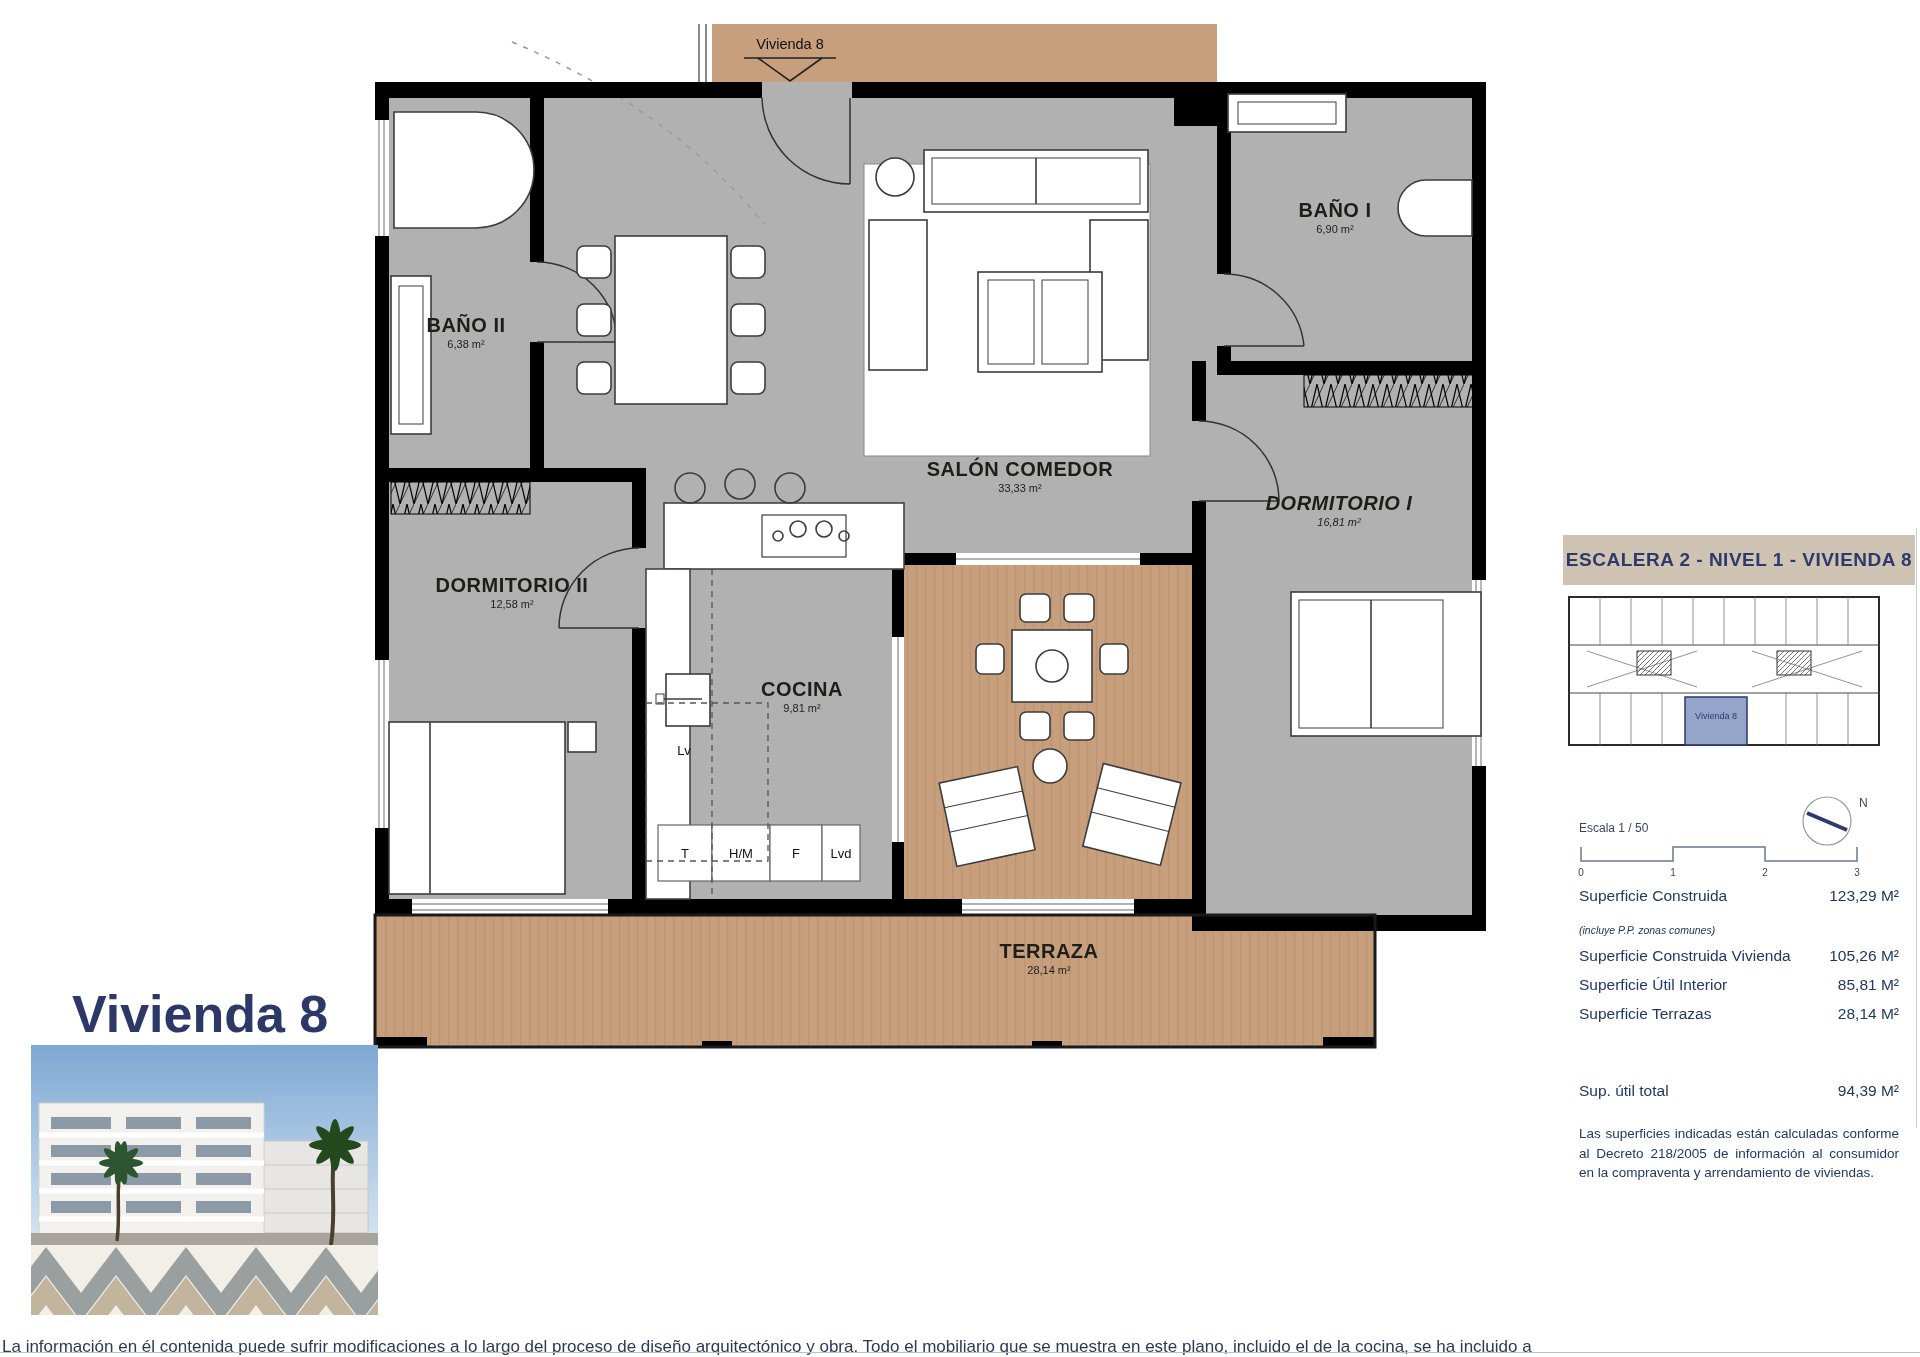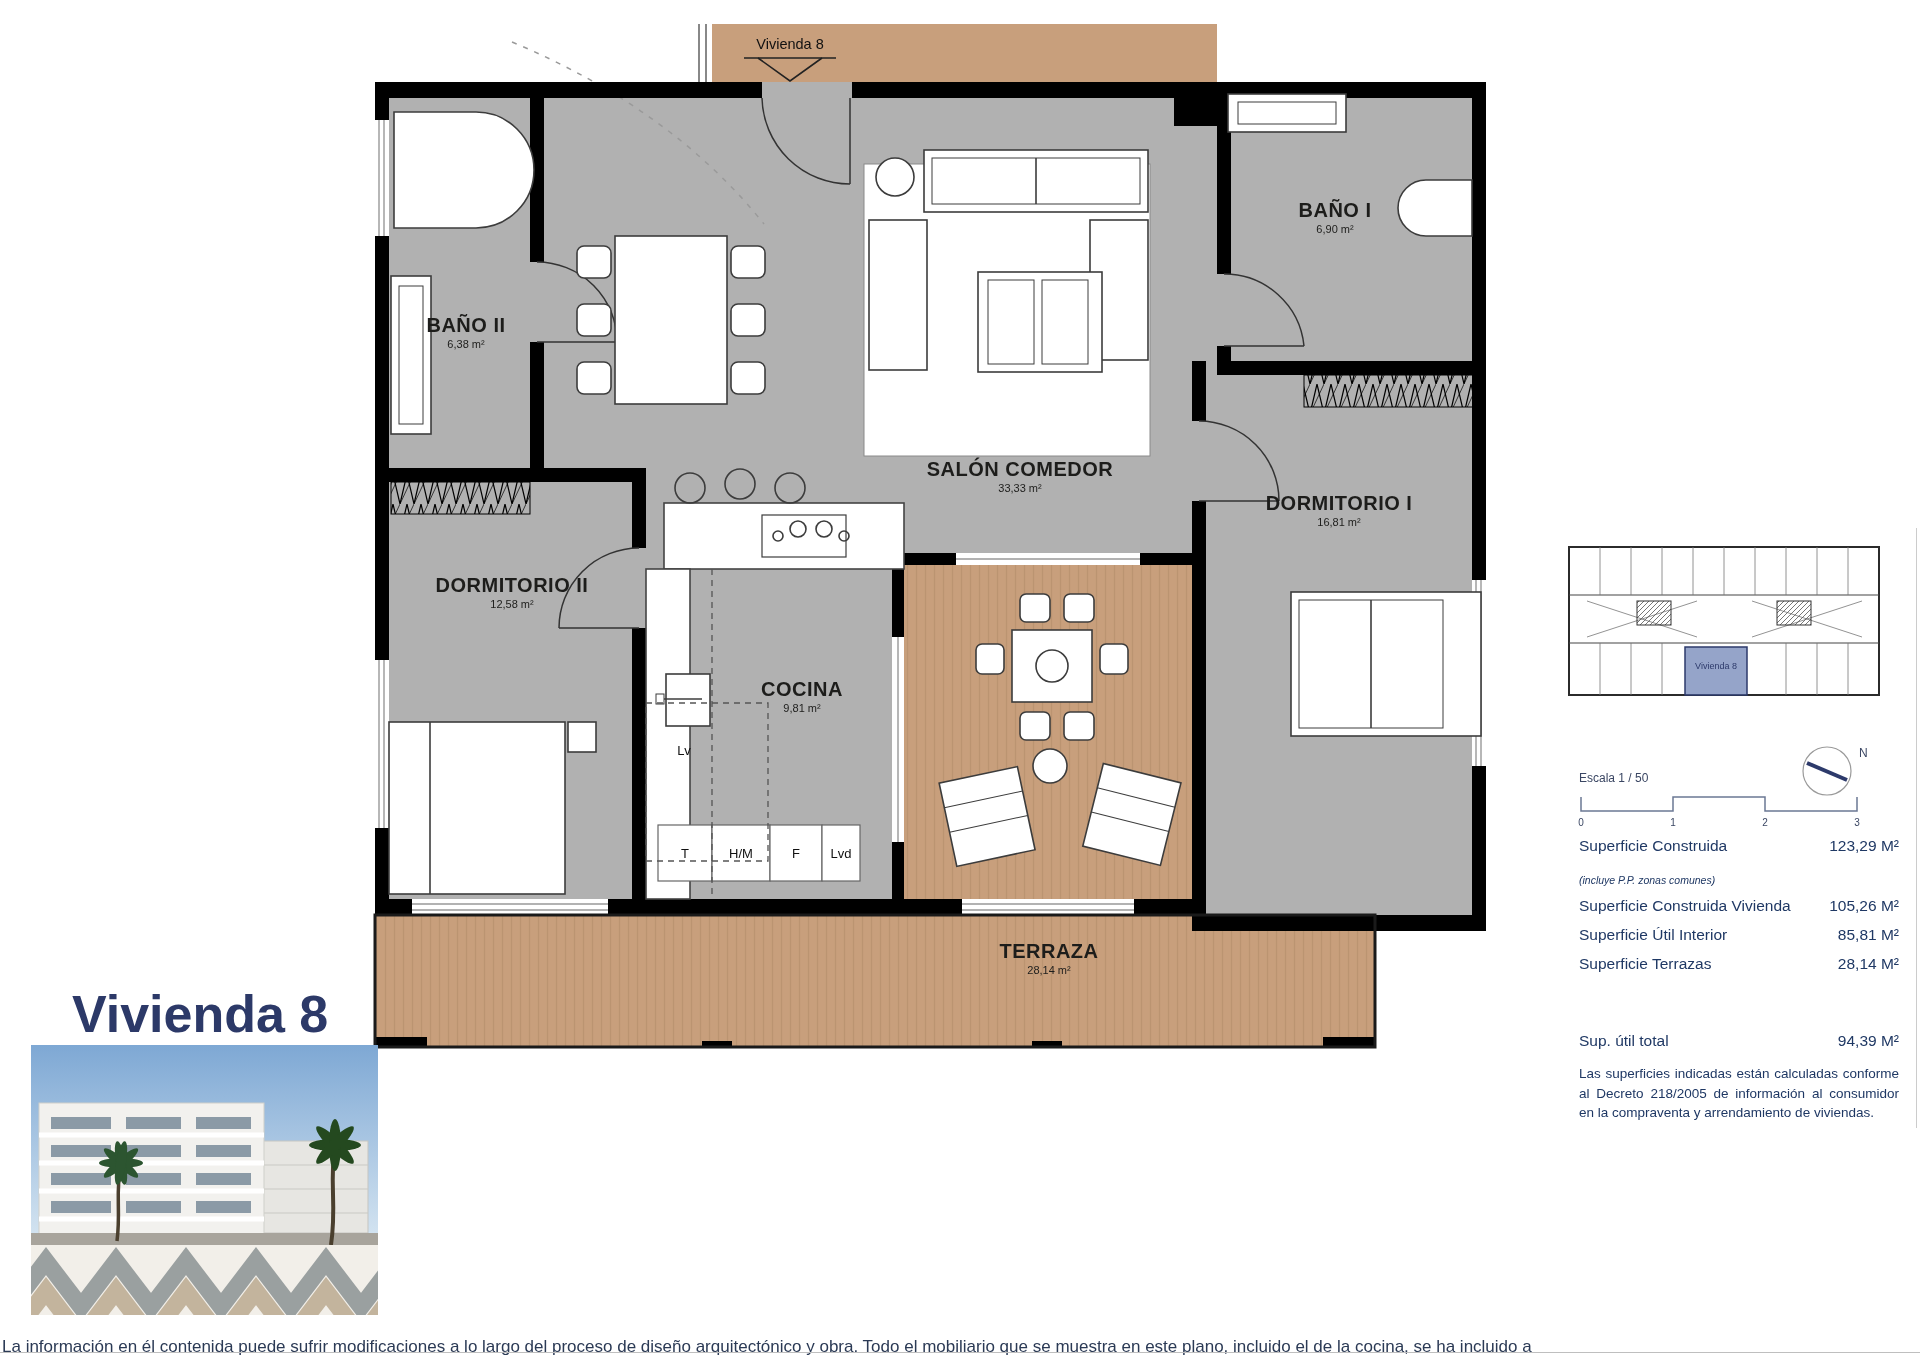--- a/index.html
+++ b/index.html
@@ -19,21 +19,21 @@
   .panel-header{height:50px;background:#cfc3b3;display:flex;align-items:center;justify-content:center;
                 color:#2d3a6b;font-weight:bold;font-size:19px;letter-spacing:.5px;}
   .scale-row{position:relative;height:0;}
   .scale-label{position:absolute;left:16px;top:58px;font-size:12px;color:#3a4663;}
   .surfaces{margin-top:14px;padding:0 16px;color:#1f3864;}
   .srow{display:flex;justify-content:space-between;align-items:flex-start;margin-bottom:11px;gap:19px;}
   .srow .lab{font-size:15.5px;}
   .srow .sub{font-size:10.5px;font-style:italic;margin-top:19px;}
   .srow .val{font-size:15.5px;white-space:nowrap;}
   .srow.total .lab,.srow.total .val{font-weight:normal;margin-top:48px;}
-  .note{margin-top:14px;padding:0 16px;font-size:13.5px;line-height:1.45;
+  .note{margin-top:24px;padding:0 16px;font-size:13.5px;line-height:1.45;
         color:#1f3864;text-align:justify;}
   
   #big-title{left:72px;top:984px;font-size:52px;font-weight:600;color:#2c3968;}
   #photo{left:31px;top:1045px;width:347px;height:270px;}
   #disclaimer{left:2px;top:1337px;width:1560px;font-size:17px;color:#2b3a55;}
   #bottom-rule{left:0;top:1352px;width:1920px;height:1px;background:#bfbfbf;}
   #right-rule{left:1916px;top:528px;width:1px;height:600px;background:#cccccc;}
 </style>
 </head>
 <body>
@@ -249,38 +249,39 @@
     <div class="rarea">9,81 m²</div>
   </div>
   <div class="room-label" style="left:648px;top:452px;">
     <div class="rname">SALÓN COMEDOR</div>
     <div class="rarea">33,33 m²</div>
   </div>
   <div class="room-label" style="left:963px;top:193px;">
     <div class="rname">BAÑO I</div>
     <div class="rarea">6,90 m²</div>
   </div>
-  <div class="room-label" style="left:967px;top:486px;">
+  <div class="room-label" style="left:967px;top:486px;font-style:italic;">
     <div class="rname">DORMITORIO I</div>
     <div class="rarea">16,81 m²</div>
   </div>
   <div class="room-label" style="left:677px;top:934px;">
     <div class="rname">TERRAZA</div>
     <div class="rarea">28,14 m²</div>
   </div>
 
   
   <span class="tiny-label" style="left:313px;top:829px;">T</span>
   <span class="tiny-label" style="left:369px;top:829px;">H/M</span>
   <span class="tiny-label" style="left:424px;top:829px;">F</span>
   <span class="tiny-label" style="left:469px;top:829px;">Lvd</span>
   <span class="tiny-label" style="left:312px;top:726px;">Lv</span>
 </div>
 
 <div id="info" class="abs">
+  <div class="panel-header">ESCALERA 2 - NIVEL 1 - VIVIENDA 8</div>
 
   <svg width="320" height="170" style="display:block;margin:8px 0 0 4px;">
     <rect x="2" y="4" width="310" height="148" fill="#fff" stroke="#2b2b2b" stroke-width="2"></rect>
     <line x1="2" y1="52" x2="312" y2="52" stroke="#444" stroke-width="1.2"></line>
     <line x1="2" y1="100" x2="312" y2="100" stroke="#444" stroke-width="1.2"></line>
     <g stroke="#777" stroke-width="0.8">
       <line x1="33" y1="4" x2="33" y2="52"></line>
         <line x1="64" y1="4" x2="64" y2="52"></line>
       <line x1="95" y1="4" x2="95" y2="52"></line>
         <line x1="126" y1="4" x2="126" y2="52"></line>

